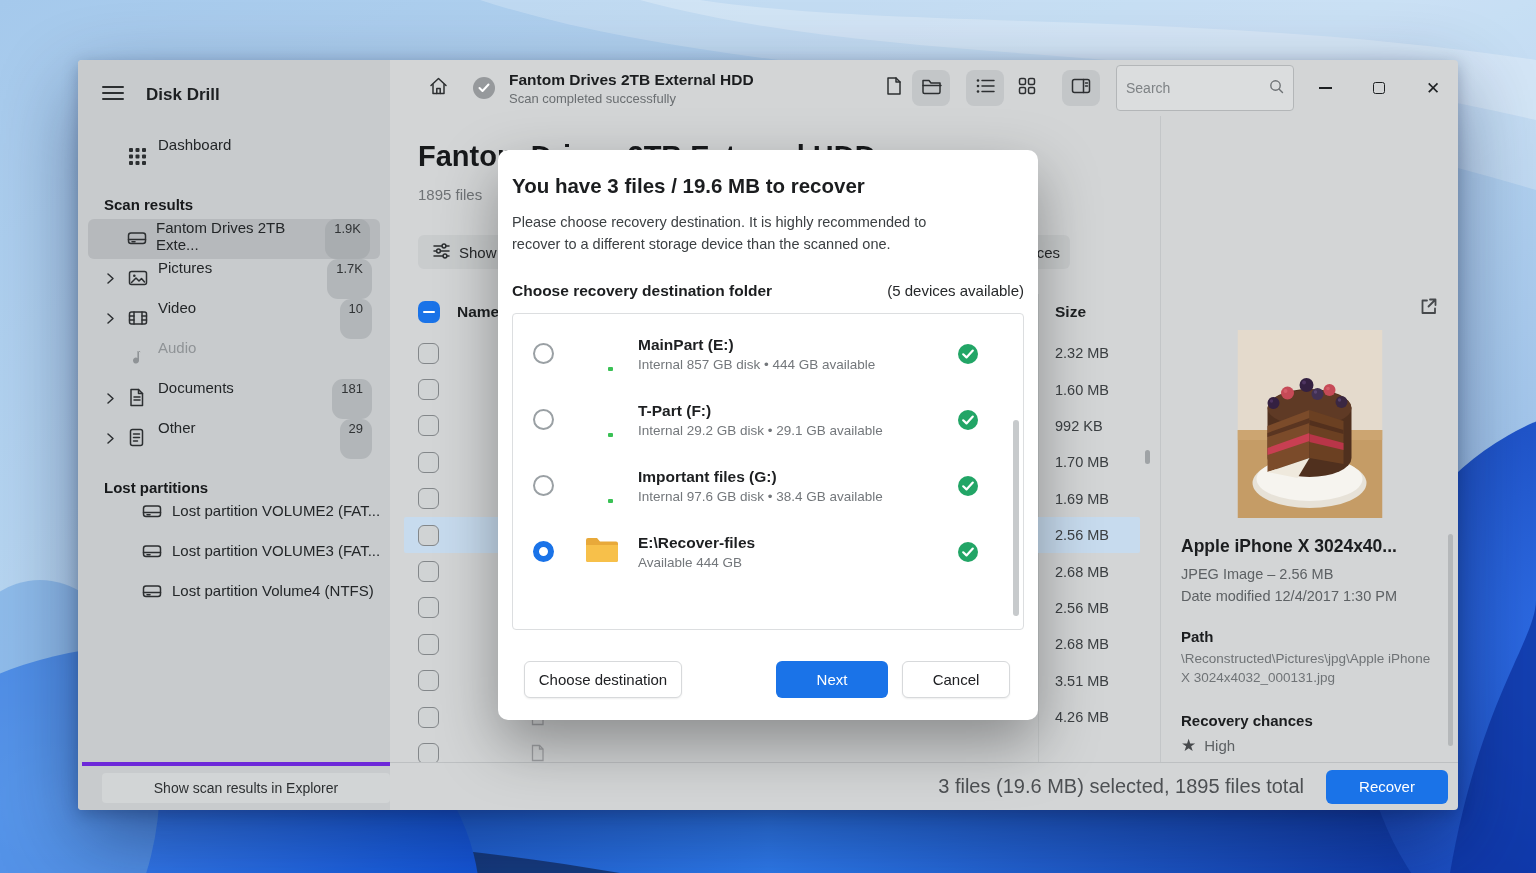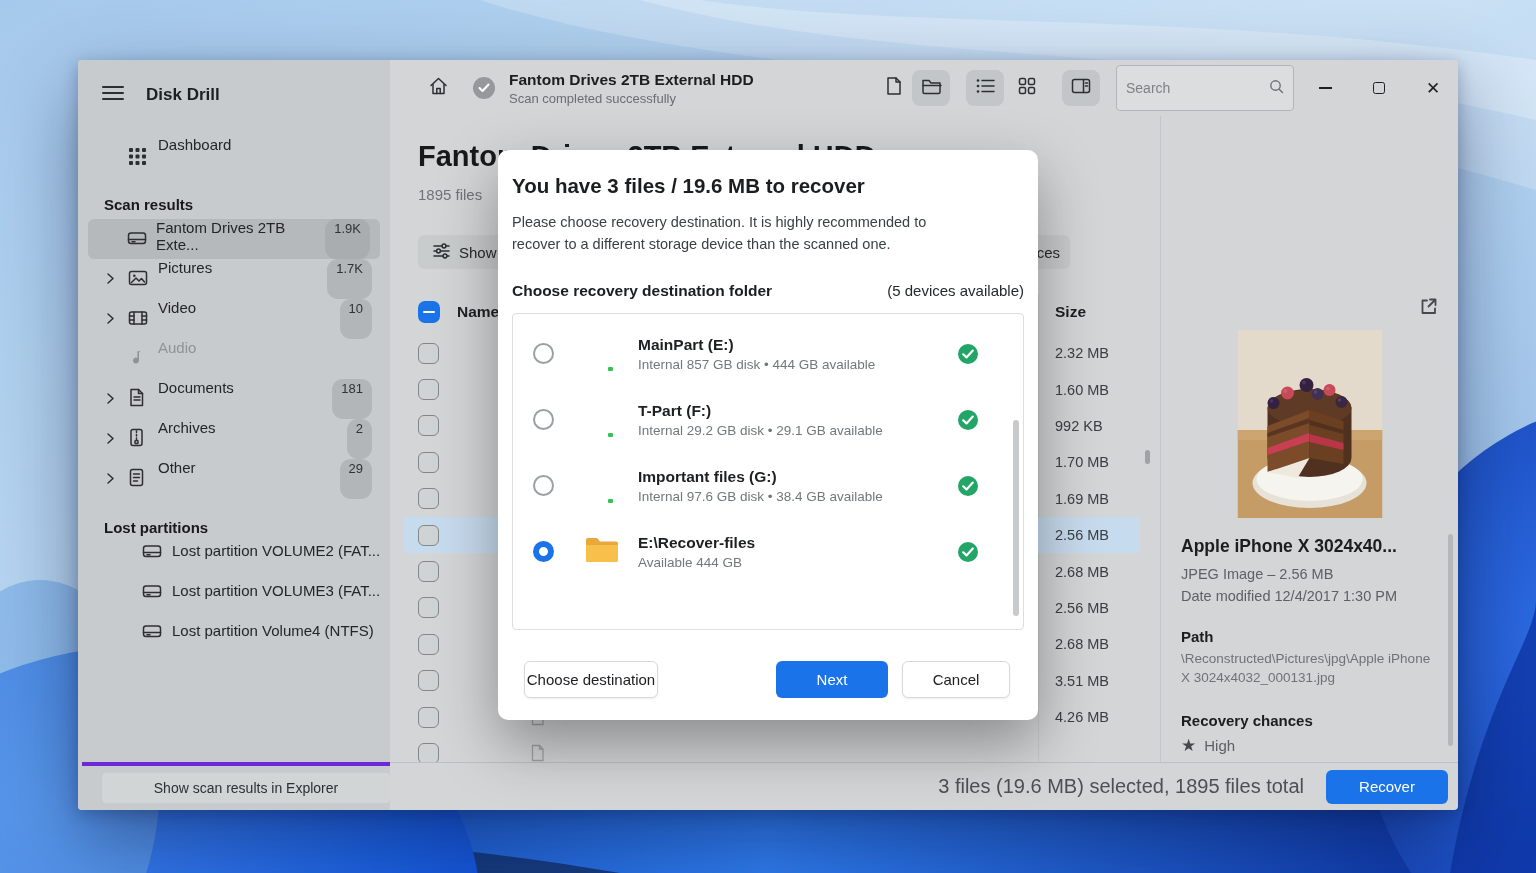--- a/index.html
+++ b/index.html
@@ -121,21 +121,21 @@
   .drive3d .d-body { position:absolute; left:0; right:0; top:9px; height:13px; background:#45494d; border-radius:2.5px; }
   .drive3d .d-led { position:absolute; left:6px; top:13px; width:4.5px; height:4.5px; background:#3ac155; border-radius:1px; }
   .m-txt { margin-left:16px; }
   .m-name { font-size:15.5px; font-weight:bold; color:#1d1f21; }
   .m-details { font-size:13.5px; color:#73777b; margin-top:3px; }
   .m-ok { margin-left:auto; margin-right:44px; display:flex; }
   .m-scroll-thumb { position:absolute; right:4px; top:106px; width:6px; height:196px; border-radius:3px; background:#c7cacc; }
   .m-buttons { position:absolute; left:26px; right:28px; bottom:22px; display:flex; align-items:center; }
   .btn-secondary { background:#fff; border:1px solid #d7d9db; border-radius:6px; height:37px;
     font-size:15px; color:#202124; font-family:inherit; box-shadow:0 1px 2px rgba(0,0,0,.07); }
-  .choose-btn { width:134px; }
+  .choose-btn { width:158px; }
   .next-btn { width:112px; height:37px; margin-left:auto; }
   .cancel-btn { width:108px; margin-left:14px; }
 </style>
 </head>
 <body>
 
 <svg class="wallpaper" width="1536" height="873" viewBox="0 0 1536 873">
   <defs>
     <linearGradient id="bg" x1="0" y1="0" x2="1" y2="1">
       <stop offset="0" stop-color="#a5c9ec"></stop>
@@ -313,44 +313,20 @@
                   <path d="M3,1.5 h7.5 l4,4 V17.5 H3 Z" class="icon-stroke"></path>
                   <path d="M10.5,1.5 v4 h4" class="icon-stroke"></path>
                   <line x1="6" y1="9" x2="12" y2="9" class="icon-stroke"></line>
                   <line x1="6" y1="12" x2="12" y2="12" class="icon-stroke"></line>
                 </svg>
               </span>
 
             </span>
             <span>Documents</span>
             <span class="badge">181</span>
-          </div>
-          <div class="nav-row">
-            <span class="chev">
-              <span>
-                <svg width="9" height="13" viewBox="0 0 9 13">
-                  <polyline points="2,2 7,6.5 2,11" class="icon-stroke" stroke-width="1.8"></polyline>
-                </svg>
-              </span>
-            </span>
-            <span class="ic">
-
-              <span>
-                <svg width="17" height="19" viewBox="0 0 17 19">
-                  <rect x="3" y="1.5" width="11" height="16" rx="2" class="icon-stroke"></rect>
-                  <line x1="8.5" y1="3" x2="8.5" y2="4.5" class="icon-stroke"></line>
-                  <line x1="8.5" y1="6.5" x2="8.5" y2="8" class="icon-stroke"></line>
-                  <line x1="8.5" y1="10" x2="8.5" y2="11.5" class="icon-stroke"></line>
-                  <rect x="7" y="12.5" width="3" height="3" rx="0.8" class="icon-stroke"></rect>
-                </svg>
-              </span>
-
-            </span>
-            <span>Archives</span>
-            <span class="badge">2</span>
           </div>
           <div class="nav-row">
             <span class="chev">
               <span>
                 <svg width="9" height="13" viewBox="0 0 9 13">
                   <polyline points="2,2 7,6.5 2,11" class="icon-stroke" stroke-width="1.8"></polyline>
                 </svg>
               </span>
             </span>
             <span class="ic">

